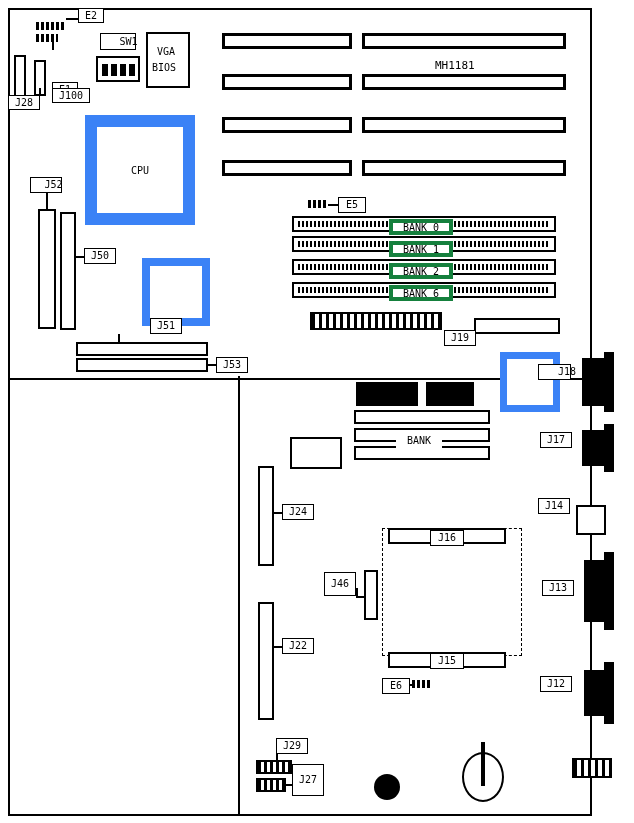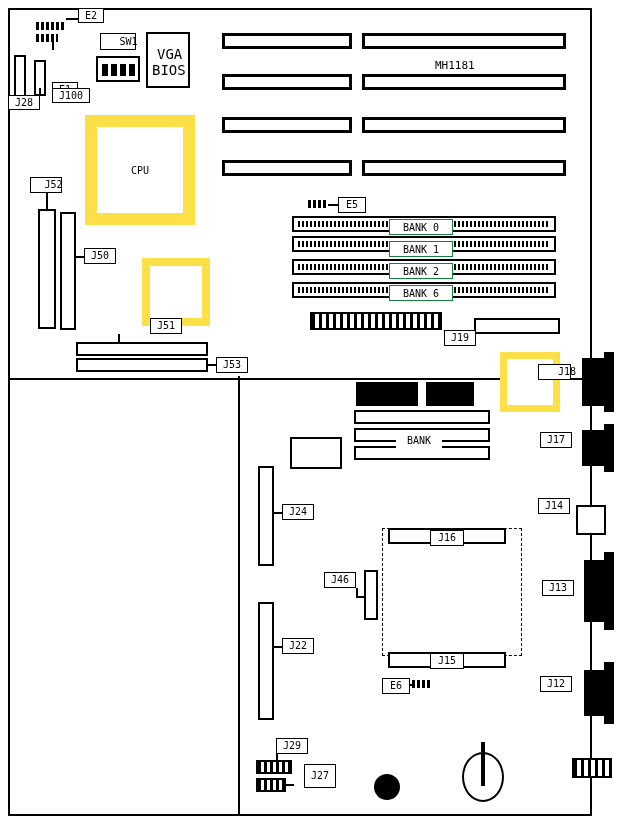--- a/index.html
+++ b/index.html
@@ -9,40 +9,40 @@
   .outline{position:absolute;border:2px solid #000;box-sizing:border-box;}
 
   .blk{position:absolute;background:#000;}
   .wht{position:absolute;background:#fff;border:2px solid #000;box-sizing:border-box;}
   .thin{position:absolute;background:#000;}
 
   
   .lbl{position:absolute;border:1px solid #000;background:#fff;box-sizing:border-box;
        font-size:10px;line-height:1;display:flex;align-items:center;justify-content:center;
        color:#000;padding:2px 3px;white-space:nowrap;}
-  .plain{position:absolute;font-size:14px;color:#000;white-space:nowrap;}
+  .plain{position:absolute;font-size:10px;color:#000;white-space:nowrap;}
 
   
   .slot{position:absolute;border:3px solid #000;background:#fff;box-sizing:border-box;}
 
   
-  .chip{position:absolute;background:#fde047;}
+  .chip{position:absolute;background:#3b82f6;}
   .chip .inner{position:absolute;background:#fff;display:flex;align-items:center;
        justify-content:center;font-size:10px;color:#000;}
 
   
   .conn{position:absolute;background:#000;box-sizing:border-box;}
   .conn .pins{position:absolute;left:2px;right:2px;top:2px;bottom:2px;background:#fff;}
   .hatchH{background-image:repeating-linear-gradient(to right,#000 0 2px,#fff 2px 4px);}
   .hatchV{background-image:repeating-linear-gradient(to bottom,#000 0 2px,#fff 2px 4px);}
 
   .simm{position:absolute;border:2px solid #000;box-sizing:border-box;background:#fff;}
   .simm .s{position:absolute;top:3px;bottom:3px;background-image:repeating-linear-gradient(to right,#000 0 2px,#fff 2px 4px);}
 
-  .bankbox{position:absolute;border:1px solid #15803d;background:#fff;font-size:10px;
+  .bankbox{position:absolute;border:4px solid #15803d;background:#fff;font-size:10px;
        display:flex;align-items:center;justify-content:center;box-sizing:border-box;}
 
   .lead{position:absolute;background:#000;}
   .dashed{position:absolute;border:1px dashed #000;box-sizing:border-box;}
 
   .circ{position:absolute;border-radius:50%;background:#000;}
   .circw{position:absolute;border-radius:50%;border:2px solid #000;background:#fff;box-sizing:border-box;}
 </style>
 </head>
 <body>
@@ -215,21 +215,21 @@
   <div class="lead" style="left:274px;top:646px;width:10px;height:2px;"></div>
   <div class="lbl" style="left:282px;top:638px;width:32px;height:16px;">J22</div>
 
   <div class="dashed" style="left:382px;top:528px;width:140px;height:128px;"></div>
 
   <div class="conn" style="left:388px;top:528px;width:118px;height:16px;">
     <div class="pins hatchH"></div>
   </div>
   <div class="lbl" style="left:430px;top:530px;width:34px;height:16px;">J16</div>
 
-  <div class="lbl" style="left:324px;top:572px;width:32px;height:16px;">J46</div>
+  <div class="lbl" style="left:324px;top:572px;width:32px;height:24px;">J46</div>
   <div class="lead" style="left:356px;top:588px;width:2px;height:10px;"></div>
   <div class="lead" style="left:356px;top:596px;width:10px;height:2px;"></div>
   <div class="conn" style="left:364px;top:570px;width:14px;height:50px;">
     <div class="pins hatchV"></div>
   </div>
 
   <div class="conn" style="left:388px;top:652px;width:118px;height:16px;">
     <div class="pins hatchH"></div>
   </div>
   <div class="lbl" style="left:430px;top:653px;width:34px;height:16px;">J15</div>
@@ -241,19 +241,19 @@
   <div class="lbl" style="left:276px;top:738px;width:32px;height:16px;">J29</div>
   <div class="lead" style="left:276px;top:754px;width:2px;height:8px;"></div>
   <div class="conn" style="left:256px;top:760px;width:36px;height:14px;">
     <div class="pins" style="background-image:repeating-linear-gradient(to right,#000 0 3px,#fff 3px 6px);"></div>
   </div>
 
   <div class="conn" style="left:256px;top:778px;width:30px;height:14px;">
     <div class="pins" style="background-image:repeating-linear-gradient(to right,#000 0 3px,#fff 3px 6px);"></div>
   </div>
   <div class="lead" style="left:286px;top:784px;width:8px;height:2px;"></div>
-  <div class="lbl" style="left:304px;top:764px;width:32px;height:24px;">J27</div>
+  <div class="lbl" style="left:292px;top:764px;width:32px;height:32px;">J27</div>
 
   <div class="circ" style="left:374px;top:774px;width:26px;height:26px;"></div>
   <div class="circw" style="left:462px;top:752px;width:42px;height:50px;"></div>
   <div class="blk" style="left:481px;top:742px;width:4px;height:44px;"></div>
 
 </div>
 
 </body></html>

